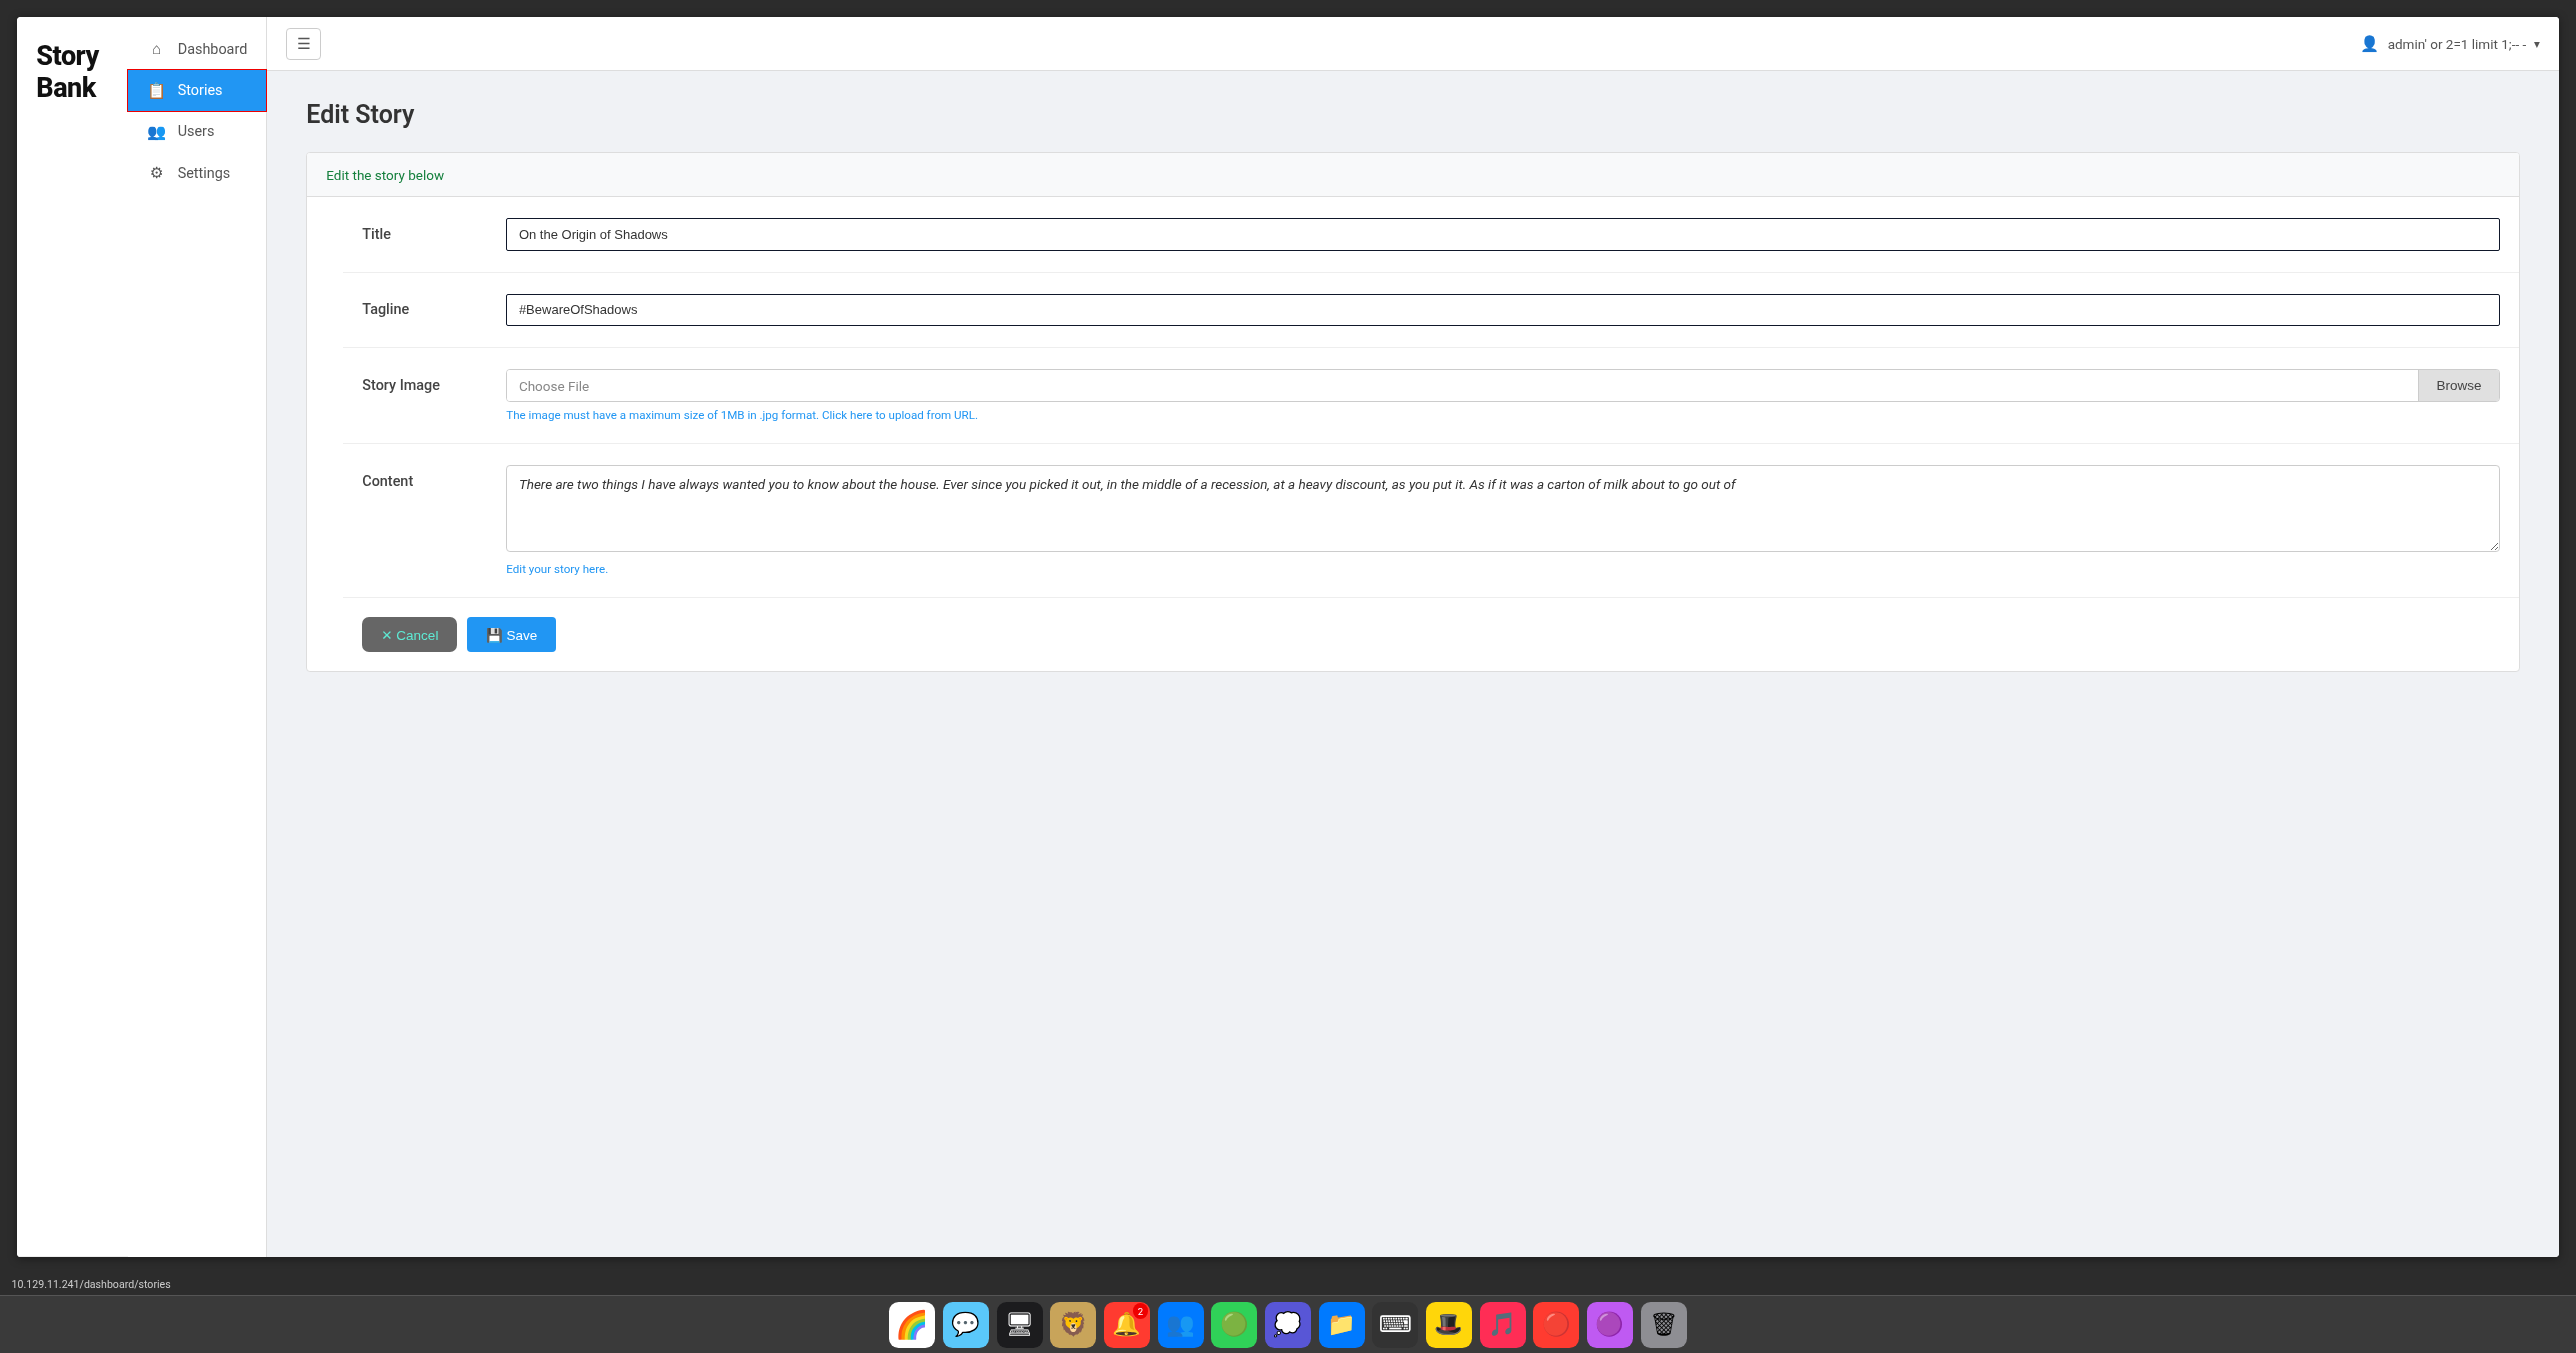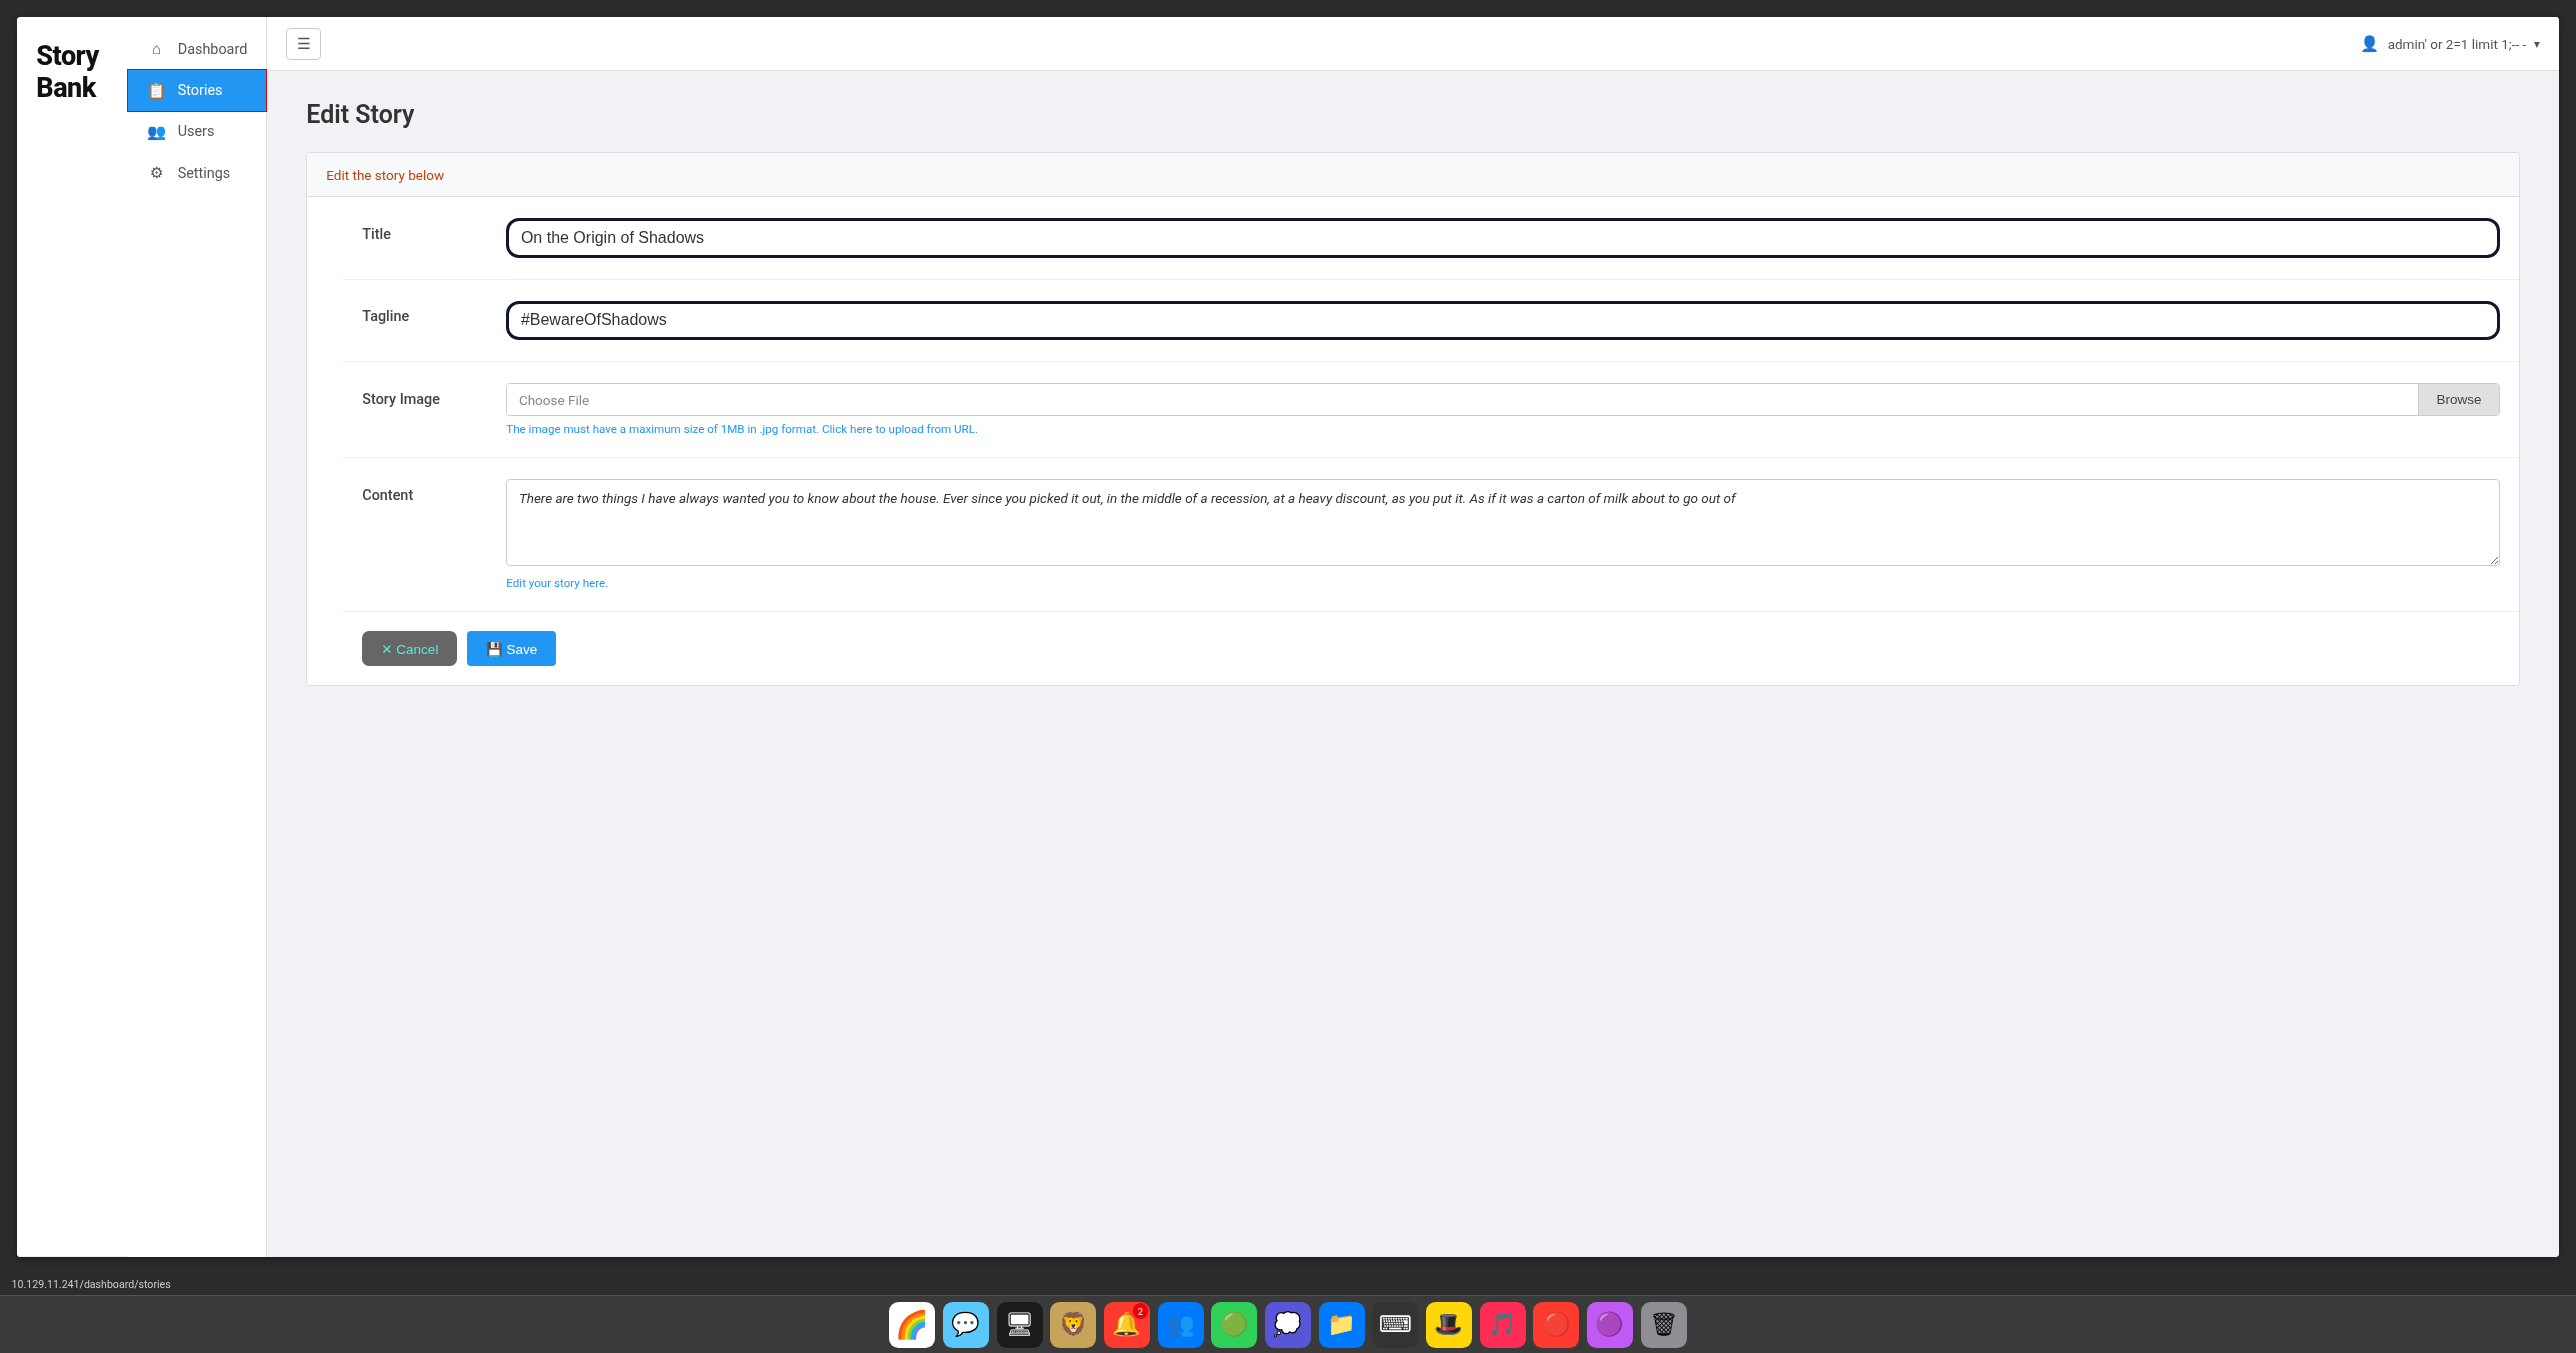--- a/index.html
+++ b/index.html
@@ -26,27 +26,27 @@
     .topbar-right { display: flex; align-items: center; gap: 7.7px; font-size: 13.5px; color: #555; }
     .user-icon { font-size: 15.4px; }
     .dropdown-arrow { font-size: 11.6px; }
 
     
     .content-area { flex: 1; overflow-y: auto; padding: 29px 39px; }
     .page-title { font-size: 25px; font-weight: 600; color: #333; margin-bottom: 23px; }
 
     
     .form-card { background: #fff; border: 1px solid #ddd; border-radius: 3.9px; overflow: hidden; }
-    .form-card-header { background: #f8f9fa; border-bottom: 1px solid #ddd; padding: 13.5px 19px; font-size: 13.5px; color: #c2410c; }
+    .form-card-header { background: #f8f9fa; border-bottom: 1px solid #ddd; padding: 13.5px 19px; font-size: 13.5px; color: #15803d; }
     .form-body { padding: 0; margin-left: 36px; }
     .form-row { display: flex; align-items: flex-start; gap: 19px; padding: 21px 19px; border-bottom: 1px solid #eee; }
     .form-row:last-child { border-bottom: none; }
     .form-label { width: 125px; min-width: 125px; font-size: 14.4px; color: #444; padding-top: 7.7px; font-weight: 500; }
     .form-control-wrap { flex: 1; }
-    .form-input { width: 100%; padding: 7.7px 11.6px; border: 3px solid #0f172a; border-radius: 13px; font-size: 16px; color: #333; outline: none; }
+    .form-input { width: 100%; padding: 7.7px 11.6px; border: 1px solid #0f172a; border-radius: 2px; font-size: 13px; color: #333; outline: none; }
     .file-input-wrap { display: flex; border: 1px solid #ccc; border-radius: 3.9px; overflow: hidden; }
     .file-input-text { flex: 1; padding: 7.7px 11.6px; font-size: 13.5px; color: #888; background: #fff; }
     .browse-btn { background: #e0e0e0; border: none; border-left: 1px solid #ccc; padding: 7.7px 17.3px; cursor: pointer; font-size: 13.5px; color: #444; }
     .file-hint { font-size: 11.6px; color: #2196F3; margin-top: 5.8px; }
     .form-textarea { width: 100%; padding: 9.6px 11.6px; border: 1px solid #ccc; border-radius: 3.9px; font-size: 13.5px; color: #333; min-height: 87px; resize: vertical; outline: none; font-family: inherit; font-style: italic; }
     .textarea-hint { font-size: 11.6px; color: #2196F3; margin-top: 5.8px; }
 
     
     .form-actions { display: flex; align-items: center; gap: 9.6px; padding: 19px; }
     .btn-cancel { background: #666; color: #5eead4; border: none; padding: 9.6px 19px; border-radius: 7px; cursor: pointer; font-size: 13.5px; display: flex; align-items: center; gap: 5.8px; }

